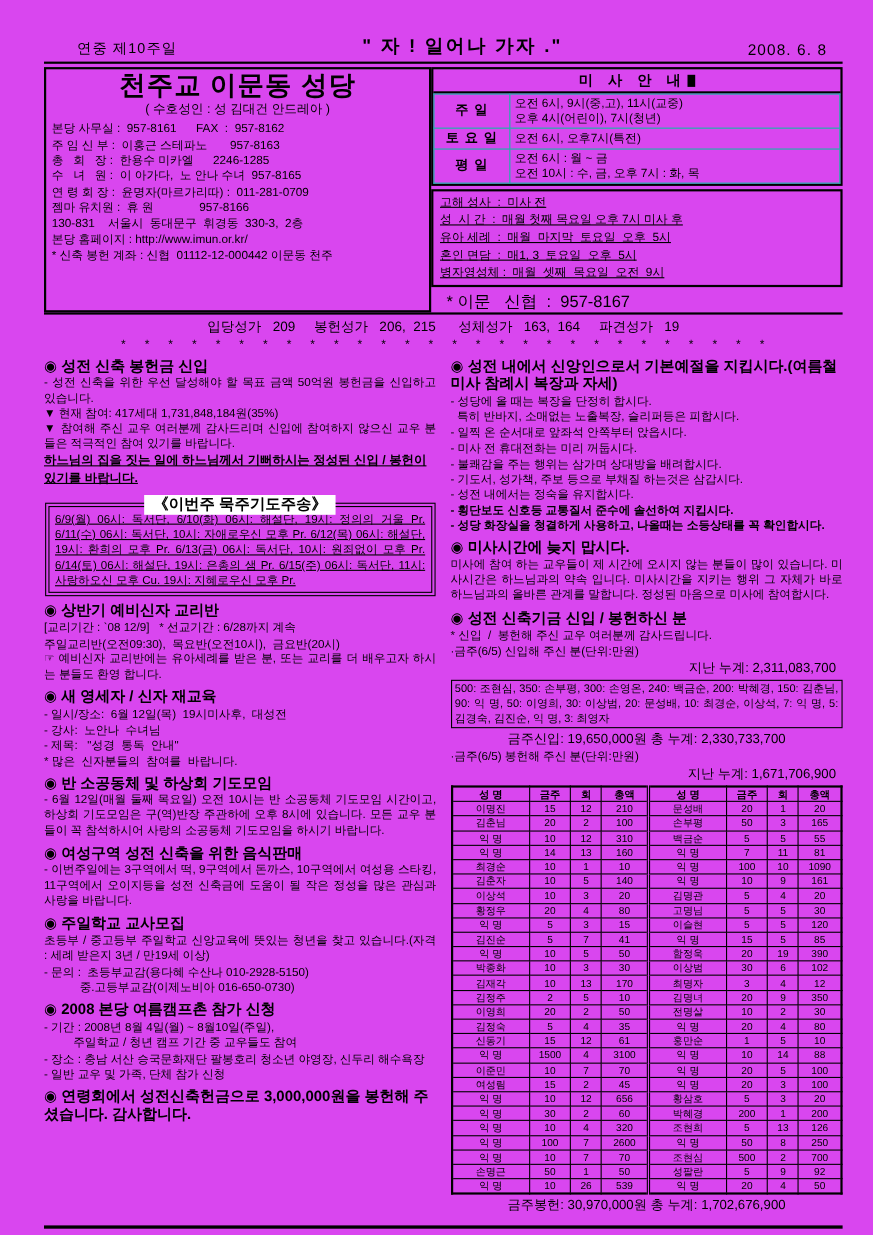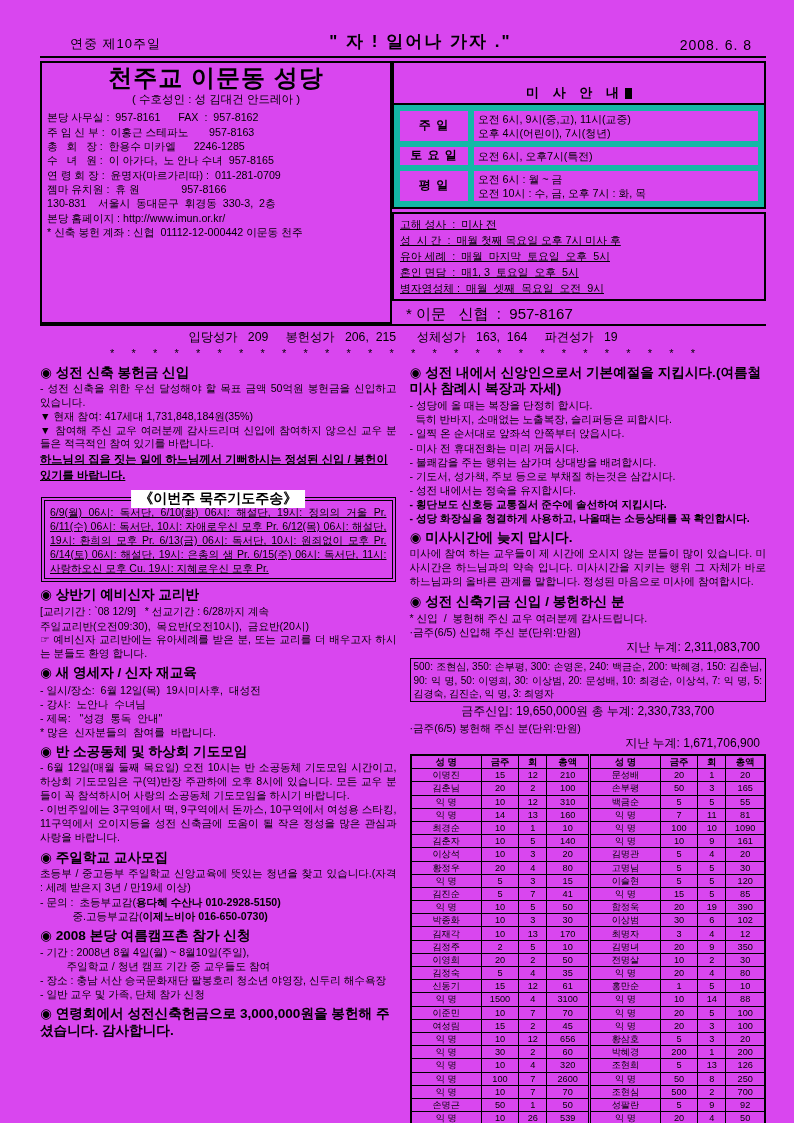--- a/index.html
+++ b/index.html
@@ -16,41 +16,41 @@
   hr.rule { border:none; border-top:2px solid #000; margin:0; }
 
   
   .top { display:flex; gap:0; margin-top:3px; align-items:stretch; }
   .church-box { width:352px; border:2px solid #000; padding:2px 5px 4px; box-sizing:border-box; }
   .church-title { font-size:24px; font-weight:bold; text-align:center; letter-spacing:1px; line-height:1.1; }
   .church-patron { font-size:11.5px; text-align:center; margin:1px 0 3px; }
   .contact-line { font-size:10.7px; line-height:1.34; white-space:pre-wrap; }
   .right-stack { flex:1; display:flex; flex-direction:column; gap:3px; }
   .mass-box { border:2px solid #000; }
-  .mass-title { font-weight:bold; text-align:center; font-size:13px; letter-spacing:5px; border-bottom:2px solid #000; padding:1px 0;margin-top:20px; }
+  .mass-title { font-weight:bold; text-align:center; font-size:13px; letter-spacing:5px; border-bottom:2px solid #000; padding:1px 0; }
   .cursor-block { display:inline-block; width:7px; height:11px; background:#000; vertical-align:middle; margin-left:1px; }
   table.mass { width:100%; border-collapse:collapse; }
-  table.mass td { border:6px solid #14b8a6; font-size:10.8px; padding:1px 4px; line-height:1.3; }
+  table.mass td { border:1px solid #14b8a6; font-size:10.8px; padding:1px 4px; line-height:1.3; }
   table.mass td.lbl { width:60px; text-align:center; font-weight:bold; font-size:12px; letter-spacing:1px; }
   .sac-box { border:2px solid #000; padding:2px 6px;text-decoration:underline; }
   .sac-line { font-size:10.8px; line-height:1.5; white-space:pre-wrap; }
   .credit { font-size:15px; padding:1px 0 0 14px; white-space:pre-wrap; }
 
   .hymns { text-align:center; font-size:12.3px; margin:3px 0 1px; white-space:pre-wrap; }
   .asterisks { text-align:center; font-size:11px; white-space:pre-wrap; margin-bottom:1px; letter-spacing:1px; }
 
   
   .cols { display:flex; gap:13px; }
   .col { flex:1; min-width:0; }
   .sec-h { font-size:13.6px; font-weight:bold; margin:5px 0 1px; line-height:1.2; }
   .para { font-size:10.6px; line-height:1.31; text-align:justify; margin:0; }
   .line { font-size:10.6px; line-height:1.33; white-space:pre-wrap; }
   .line.bold { font-weight:bold; }
   .emph { font-size:11.3px; font-weight:bold; text-decoration:underline; line-height:1.35; margin-top:1px; }
-  .b { font-weight:bold; }
+  .b { font-weight:normal; }
 
   .rosary { border:4px double #000; margin:14px 1px 4px; padding:4px 5px 3px; position:relative;text-decoration:underline; }
   .rosary-title { position:absolute; top:-11px; left:50%; transform:translateX(-50%); background:#fff; padding:0 8px; font-weight:bold; font-size:14px; white-space:nowrap; }
   .rosary-body { font-size:10.5px; line-height:1.34; text-align:justify; }
 
   .donors { border:1px solid #000; font-size:10px; line-height:1.32; padding:1px 3px; text-align:justify; margin:2px 0 1px; }
   .total-line { font-size:12px; text-align:center; margin:1px 0; }
   .right-align { text-align:right; font-size:12px; padding-right:6px; }
 
   table.donation { width:100%; border-collapse:collapse; margin-top:2px; border:2px solid #000; }
@@ -167,20 +167,21 @@
             <div class="line">* 많은  신자분들의  참여를  바랍니다.</div>
           </div>
       </div>
 
       <div>
         <div class="sec-h">◉ 반 소공동체 및 하상회 기도모임</div>
         <p class="para">- 6월 12일(매월 둘째 목요일) 오전 10시는 반 소공동체 기도모임 시간이고, 하상회 기도모임은 구(역)반장 주관하에 오후 8시에 있습니다. 모든 교우 분들이 꼭 참석하시어 사랑의 소공동체 기도모임을 하시기 바랍니다.</p>
       </div>
 
       <div>
+        <div class="sec-h">◉ 여성구역 성전 신축을 위한 음식판매</div>
         <p class="para">- 이번주일에는 3구역에서 떡, 9구역에서 돈까스, 10구역에서 여성용 스타킹, 11구역에서 오이지등을 성전 신축금에 도움이 될 작은 정성을 많은 관심과 사랑을 바랍니다.</p>
       </div>
 
       <div>
         <div class="sec-h">◉ 주일학교 교사모집</div>
         <p class="para">초등부 / 중고등부 주일학교 신앙교육에 뜻있는 청년을 찾고 있습니다.(자격 : 세례 받은지 3년 / 만19세 이상)</p>
         <div class="line"><span>- 문의 :  초등부교감(</span><span class="b">용다혜 수산나 010-2928-5150)</span></div>
         <div class="line"><span>           중.고등부교감(</span><span class="b">이제노비아 016-650-0730)</span></div>
       </div>
 

